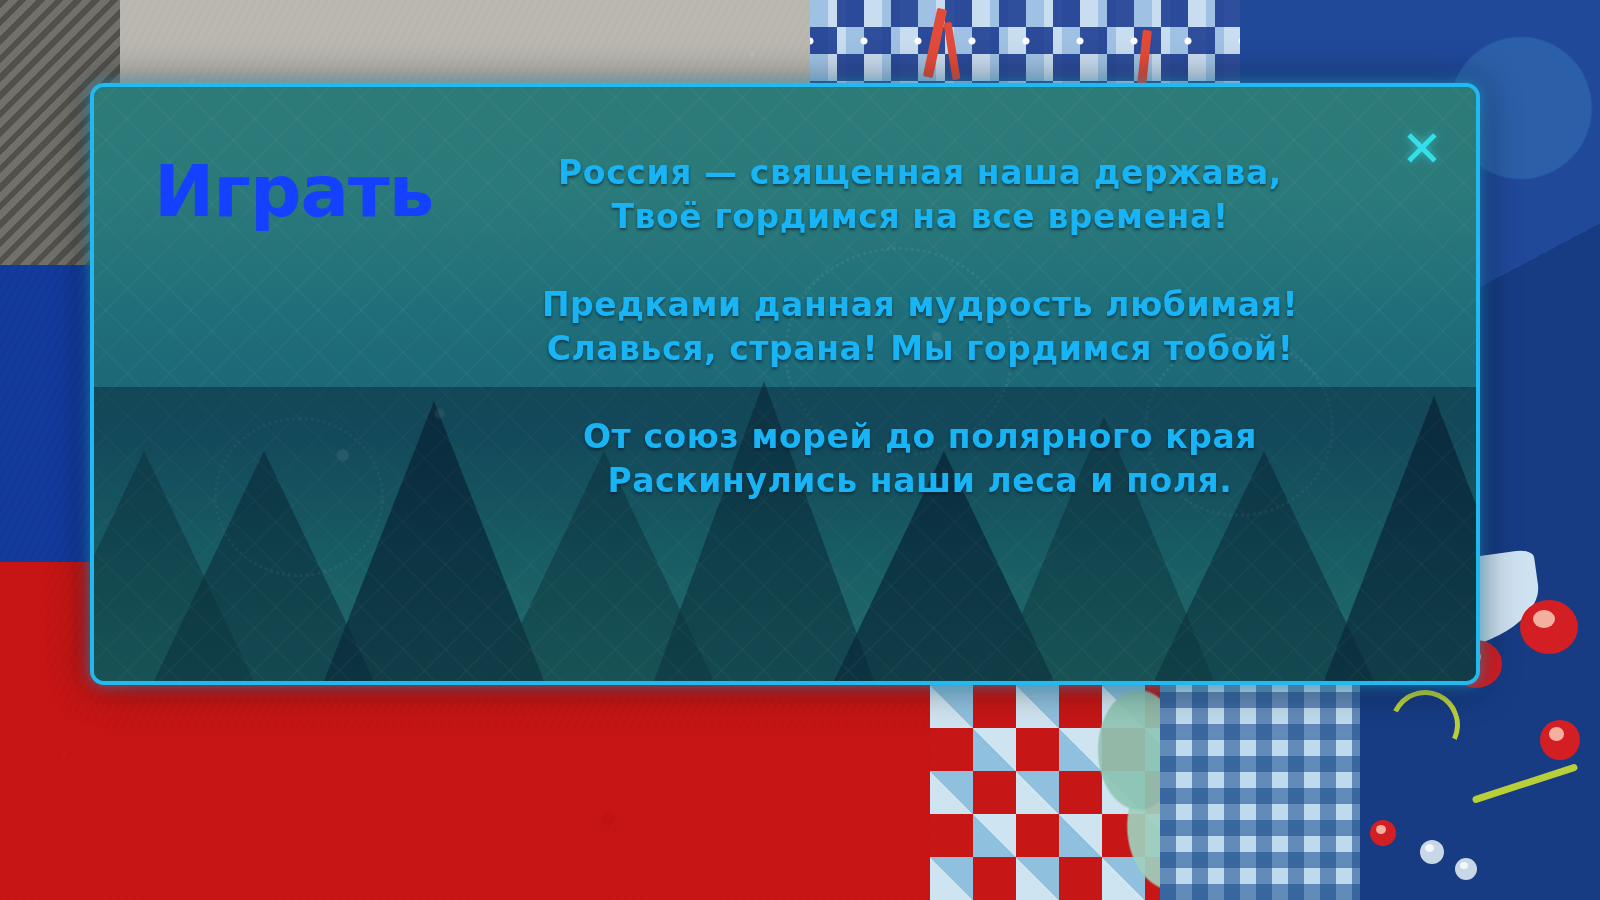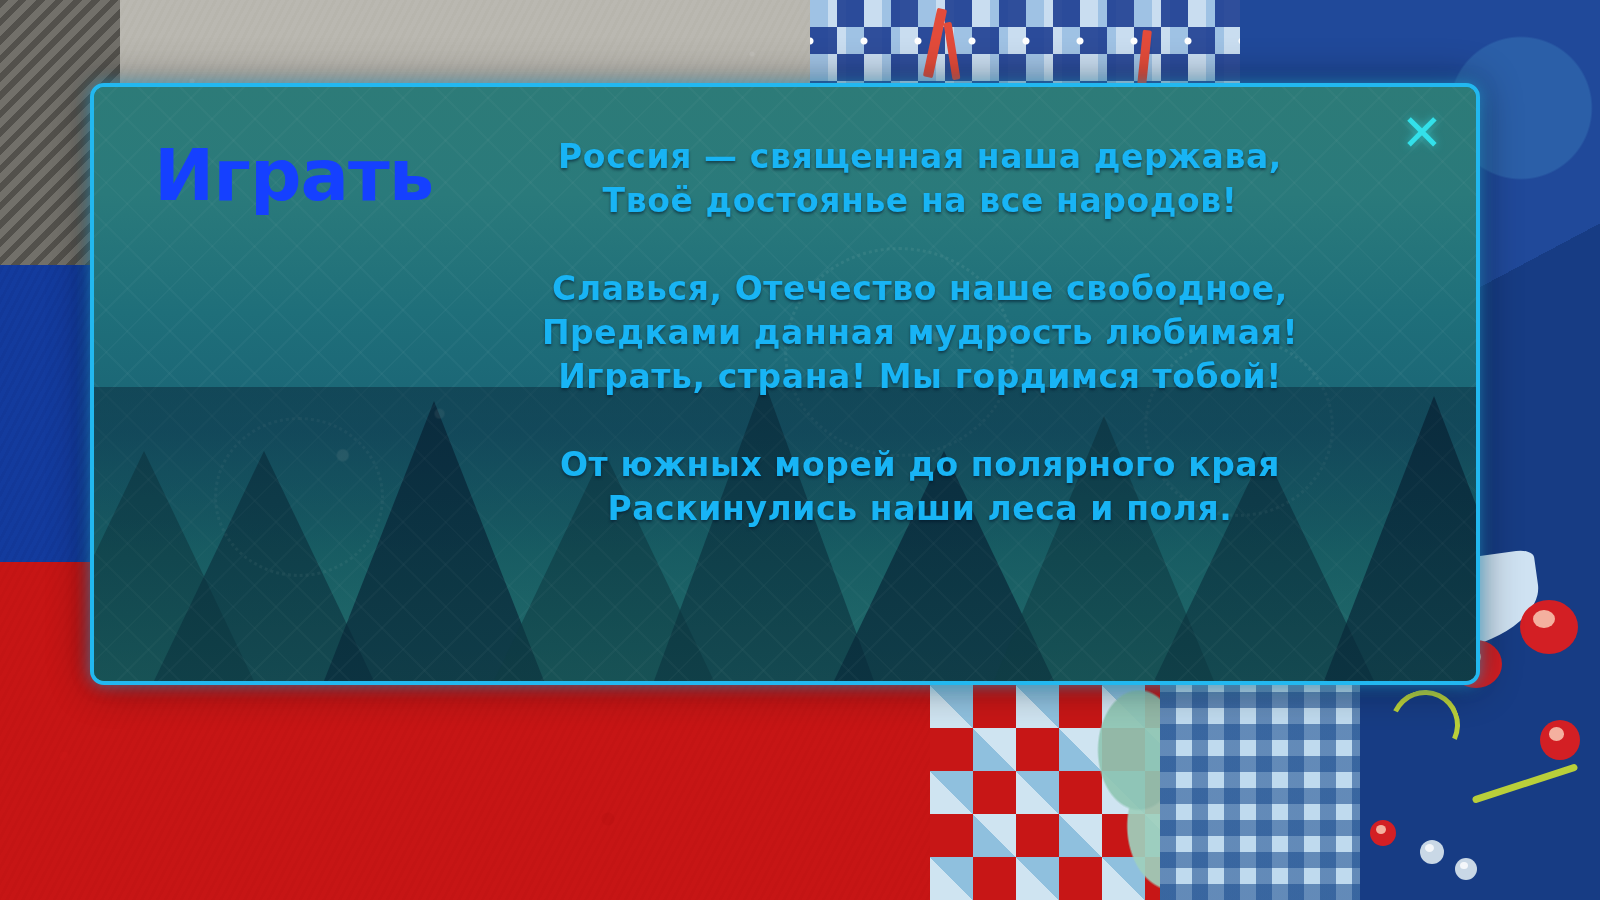--- a/index.html
+++ b/index.html
@@ -179,21 +179,21 @@
   .ring {
     position:absolute; border-radius:50%;
     border:3px dotted rgba(225,238,228,.45);
   }
   .panel-dark-bottom {
     position:absolute; left:0; right:0; top:300px; bottom:0;
     background:linear-gradient(180deg, rgba(6,26,45,.42) 0%, rgba(8,34,52,.30) 45%, rgba(20,85,88,.10) 100%);
   }
 
   
-  .panel-content { position:absolute; inset:0; }
+  .panel-content { position:absolute; inset:0;margin-top:16px; }
 
   #play-title {
     position:absolute; left:60px; top:52px;
     font-family:"DejaVu Sans", sans-serif;
     font-size:72px; font-weight:bold;
     letter-spacing:-1px;
     color:#1540ff;
     line-height:1;
     white-space:nowrap;
   }
@@ -296,25 +296,24 @@
     </div>
     <div class="panel-dark-bottom"></div>
 
     <div class="panel-content">
       <div id="play-title">Играть</div>
 
       <div id="close-button">✕</div>
 
       <div id="lyrics">
         <div class="lyric-line">Россия — священная наша держава,</div>
-        <div class="lyric-line">Твоё достоянье на все народов!</div>
+        <div class="lyric-line">Твоё гордимся на все времена!</div>
         <div class="lyric-line blank">&nbsp;</div>
-        <div class="lyric-line">Славься, Отечество наше свободное,</div>
         <div class="lyric-line">Предками данная мудрость любимая!</div>
-        <div class="lyric-line">Играть, страна! Мы гордимся тобой!</div>
+        <div class="lyric-line">Славься, страна! Мы гордимся тобой!</div>
         <div class="lyric-line blank">&nbsp;</div>
-        <div class="lyric-line">От южных морей до полярного края</div>
+        <div class="lyric-line">От союз морей до полярного края</div>
         <div class="lyric-line">Раскинулись наши леса и поля.</div>
       </div>
     </div>
   </div>
 
 </div>
 
 </body></html>

